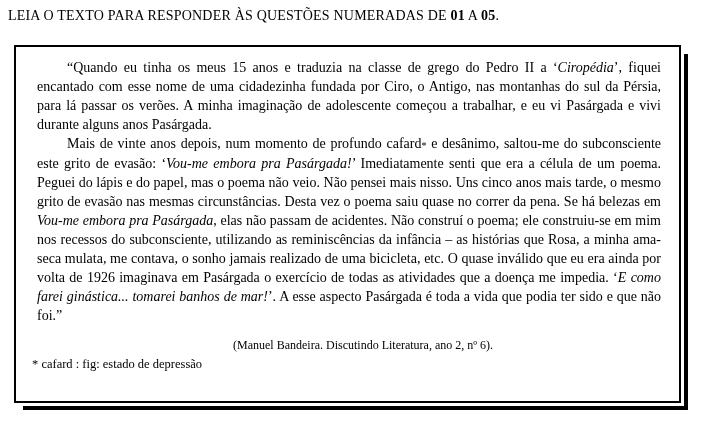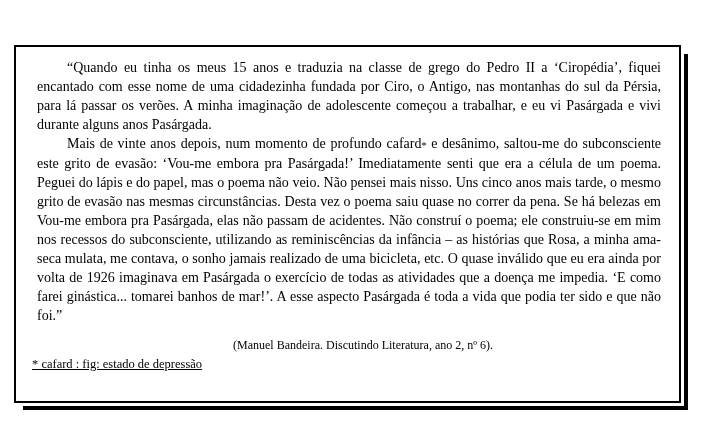--- a/index.html
+++ b/index.html
@@ -52,47 +52,49 @@
     box-sizing: border-box;
     padding: 11px 18px 0 21px;
   }
   .body-par {
     margin: 0;
     font-size: 14px;
     line-height: 19px;
     text-align: justify;
     text-indent: 30px;
   }
-  .italic { }
+  .italic { font-style: italic; }
   .aster {
     font-size: 10px;
     position: relative;
     top: 1px;
   }
   .attribution {
     margin-top: 13px;
     padding-left: 28px;
     text-align: center;
     font-size: 12px;
     line-height: 15px;
   }
   .footnote {
     margin-top: 3px;
     margin-left: -5px;
     font-size: 12.5px;
     line-height: 16px;
     text-align: left;
-    text-decoration: underline;
   }
 </style>
 </head>
 <body>
 
 <div class="page">
 
+  <div class="header">
+    <span>LEIA O TEXTO PARA RESPONDER ÀS QUESTÕES NUMERADAS DE </span><span class="bold">01</span><span> A </span><span class="bold">05</span><span>.</span>
+  </div>
 
   <div class="textbox-wrap">
     <div class="box-shadow"></div>
     <div class="textbox">
 
       <p class="body-par"><span>“Quando eu tinha os meus 15 anos e traduzia na classe de grego do Pedro II a ‘</span><span class="italic">Ciropédia</span><span>’, fiquei encantado com esse nome de uma cidadezinha fundada por Ciro, o Antigo, nas montanhas do sul da Pérsia, para lá passar os verões. A minha imaginação de adolescente começou a trabalhar, e eu vi Pasárgada e vivi durante alguns anos Pasárgada.</span></p>
 
       <p class="body-par"><span>Mais de vinte anos depois, num momento de profundo cafard</span><span class="aster">*</span><span> e desânimo, saltou-me do subconsciente este grito de evasão: ‘</span><span class="italic">Vou-me embora pra Pasárgada!</span><span>’ Imediatamente senti que era a célula de um poema. Peguei do lápis e do papel, mas o poema não veio. Não pensei mais nisso. Uns cinco anos mais tarde, o mesmo grito de evasão nas mesmas circunstâncias. Desta vez o poema saiu quase no correr da pena. Se há belezas em </span><span class="italic">Vou-me embora pra Pasárgada</span><span>, elas não passam de acidentes. Não construí o poema; ele construiu-se em mim nos recessos do subconsciente, utilizando as reminiscências da infância – as histórias que Rosa, a minha ama-seca mulata, me contava, o sonho jamais realizado de uma bicicleta, etc. O quase inválido que eu era ainda por volta de 1926 imaginava em Pasárgada o exercício de todas as atividades que a doença me impedia. ‘</span><span class="italic">E como farei ginástica... tomarei banhos de mar!</span><span>’. A esse aspecto Pasárgada é toda a vida que podia ter sido e que não foi.”</span></p>
 
       <div class="attribution">(Manuel Bandeira. Discutindo Literatura, ano 2, nº 6).</div>

